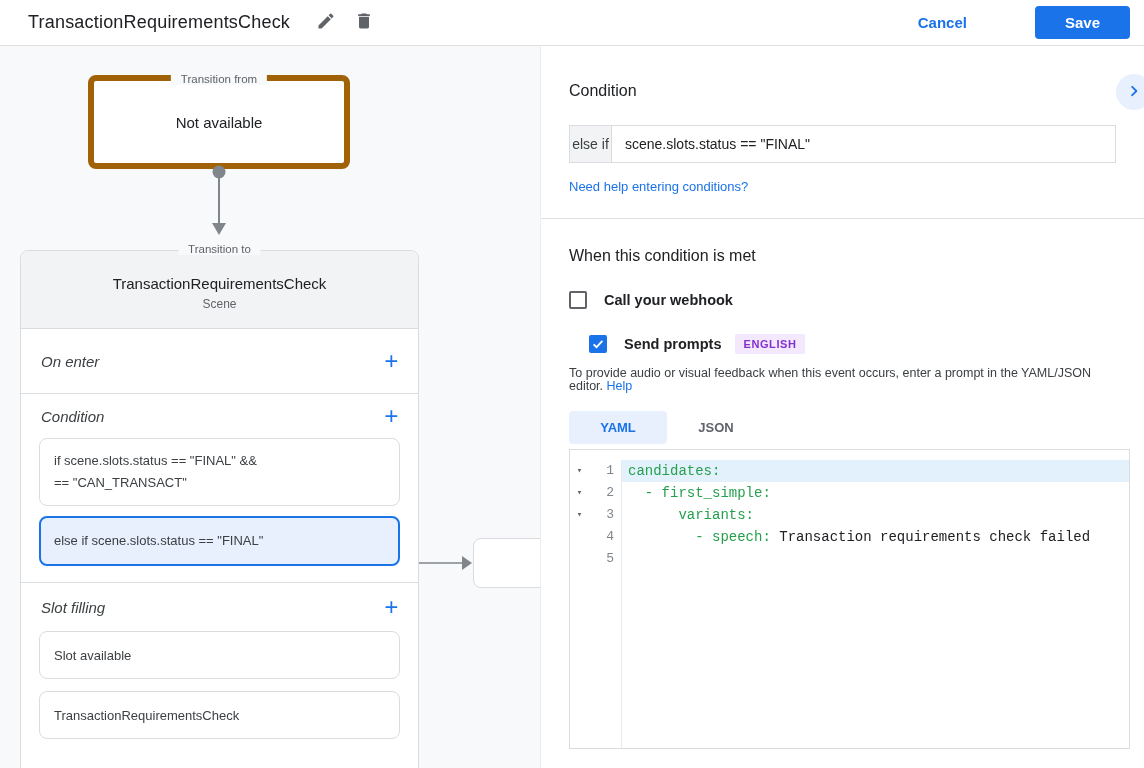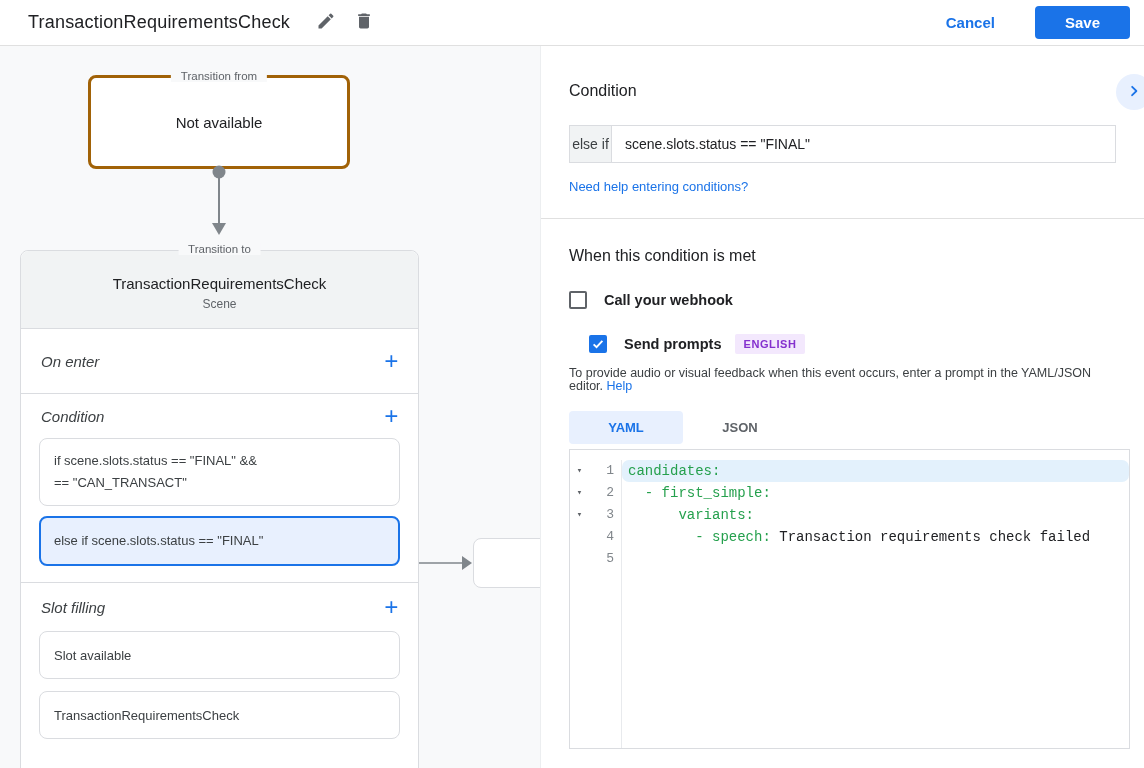--- a/index.html
+++ b/index.html
@@ -9,36 +9,36 @@
   
   .topbar { height:46px; display:flex; align-items:center; padding:0 14px 0 28px;
     background:#fff; border-bottom:1px solid #e0e0e0; position:relative; z-index:5; }
   .topbar-title { font-size:18px; color:#202124; letter-spacing:.2px; }
   .icon-btn { background:none; border:none; cursor:pointer; display:flex; align-items:center; }
   .icon-btn svg { fill:#5f6368; }
   .edit-btn { margin-left:26px; }
   .delete-btn { margin-left:18px; }
   .tb-spacer { flex:1; }
   .cancel-btn { background:none; border:none; color:#1a73e8; font-size:15px; font-weight:600;
-    margin-right:40px; cursor:pointer; font-family:inherit; }
+    margin-right:68px; cursor:pointer; font-family:inherit; }
   .save-btn { background:#1a73e8; color:#fff; border:none; border-radius:4px;
     padding:8px 30px; font-size:15px; font-weight:600; cursor:pointer; font-family:inherit; }
 
   
   .main { position:relative; height:722px; }
   .diagram { position:absolute; left:0; top:0; width:540px; height:722px;
     background:#f8f9fa; overflow:hidden; z-index:1; }
   .panel { position:absolute; left:540px; top:0; width:604px; height:722px;
     background:#fff; border-left:1px solid #eceef0; z-index:2; overflow:hidden; }
 
   
   .legend { position:absolute; top:-8px; left:50%; transform:translateX(-50%);
     background:#f8f9fa; padding:0 10px; font-size:11.5px; color:#5f6368; white-space:nowrap; }
   .node-from { position:absolute; left:88px; top:29px; width:262px; height:94px;
-    background:#fff; border:3px solid #a16207; border-radius:8px; }
+    background:#fff; border:6px solid #a16207; border-radius:8px; }
   .node-from-content { height:100%; display:flex; align-items:center; justify-content:center;
     font-size:15px; color:#202124; }
   .connectors { position:absolute; left:0; top:0; pointer-events:none; }
   .target-node { position:absolute; left:473px; top:492px; width:80px; height:50px;
     background:#fff; border:1px solid #dadce0; border-radius:8px; }
 
   .scene-card { position:absolute; left:20px; top:204px; width:399px; height:590px;
     background:#fff; border:1px solid #dadce0; border-radius:8px; }
   .scene-header { height:78px; background:#f1f3f4; border-bottom:1px solid #dadce0;
     border-radius:8px 8px 0 0; text-align:center; }
@@ -84,37 +84,37 @@
     background:#fff; cursor:pointer; flex:none; display:flex; align-items:center;
     justify-content:center; }
   .cb.checked { background:#1a73e8; border-color:#1a73e8; }
   .check-label { margin-left:17px; font-size:14.5px; font-weight:600; color:#202124; }
   .lang-badge { margin-left:14px; background:#f3e8fd; color:#8430ce; font-size:11px;
     font-weight:700; letter-spacing:.6px; padding:4px 8px; border-radius:2px; }
   .panel-desc { margin-top:13px; max-width:580px; font-size:12.5px; line-height:13px;
     color:#3c4043; }
   .inline-help { color:#1a73e8; cursor:pointer; }
   .tabs { margin-top:18px; display:flex; }
-  .tab { width:114px; height:33px; display:flex; align-items:center; justify-content:center;
+  .tab { width:98px; height:33px; display:flex; align-items:center; justify-content:center;
     font-size:13px; font-weight:600; color:#5f6368; cursor:pointer; border-radius:4px; }
   .tab.active { background:#e8f0fe; color:#1a73e8; }
 
   
   .editor { margin:5px 14px 0 28px; height:300px; border:1px solid #dadce0;
     background:#fff; display:flex; flex-direction:column; padding-top:10px;
     font-family:"Liberation Mono","DejaVu Sans Mono",monospace; }
   .ed-row { display:flex; height:22px; flex:none; }
   .ed-gutter { width:52px; flex:none; display:flex; border-right:1px solid #e8eaed;
     background:#fff; }
   .ed-fold { width:19px; text-align:center; font-size:9px; color:#5f6368; line-height:22px;
     cursor:pointer; }
   .ed-num { flex:1; text-align:right; padding-right:7px; font-size:13px; color:#80868b;
     line-height:22px; }
   .ed-code { flex:1; white-space:pre; font-size:14px; line-height:22px; padding-left:6px;
-    color:#202124; overflow:hidden;border-radius:7px; }
+    color:#202124; overflow:hidden; }
   .ed-code.hl { background:#e3f1fc; }
   .ed-fill { flex:1; display:flex; }
   .tok-key { color:#25a04d; }
 </style>
 </head>
 <body>
 
 <div class="topbar">
   <span class="topbar-title">TransactionRequirementsCheck</span>
   <button class="icon-btn edit-btn">

